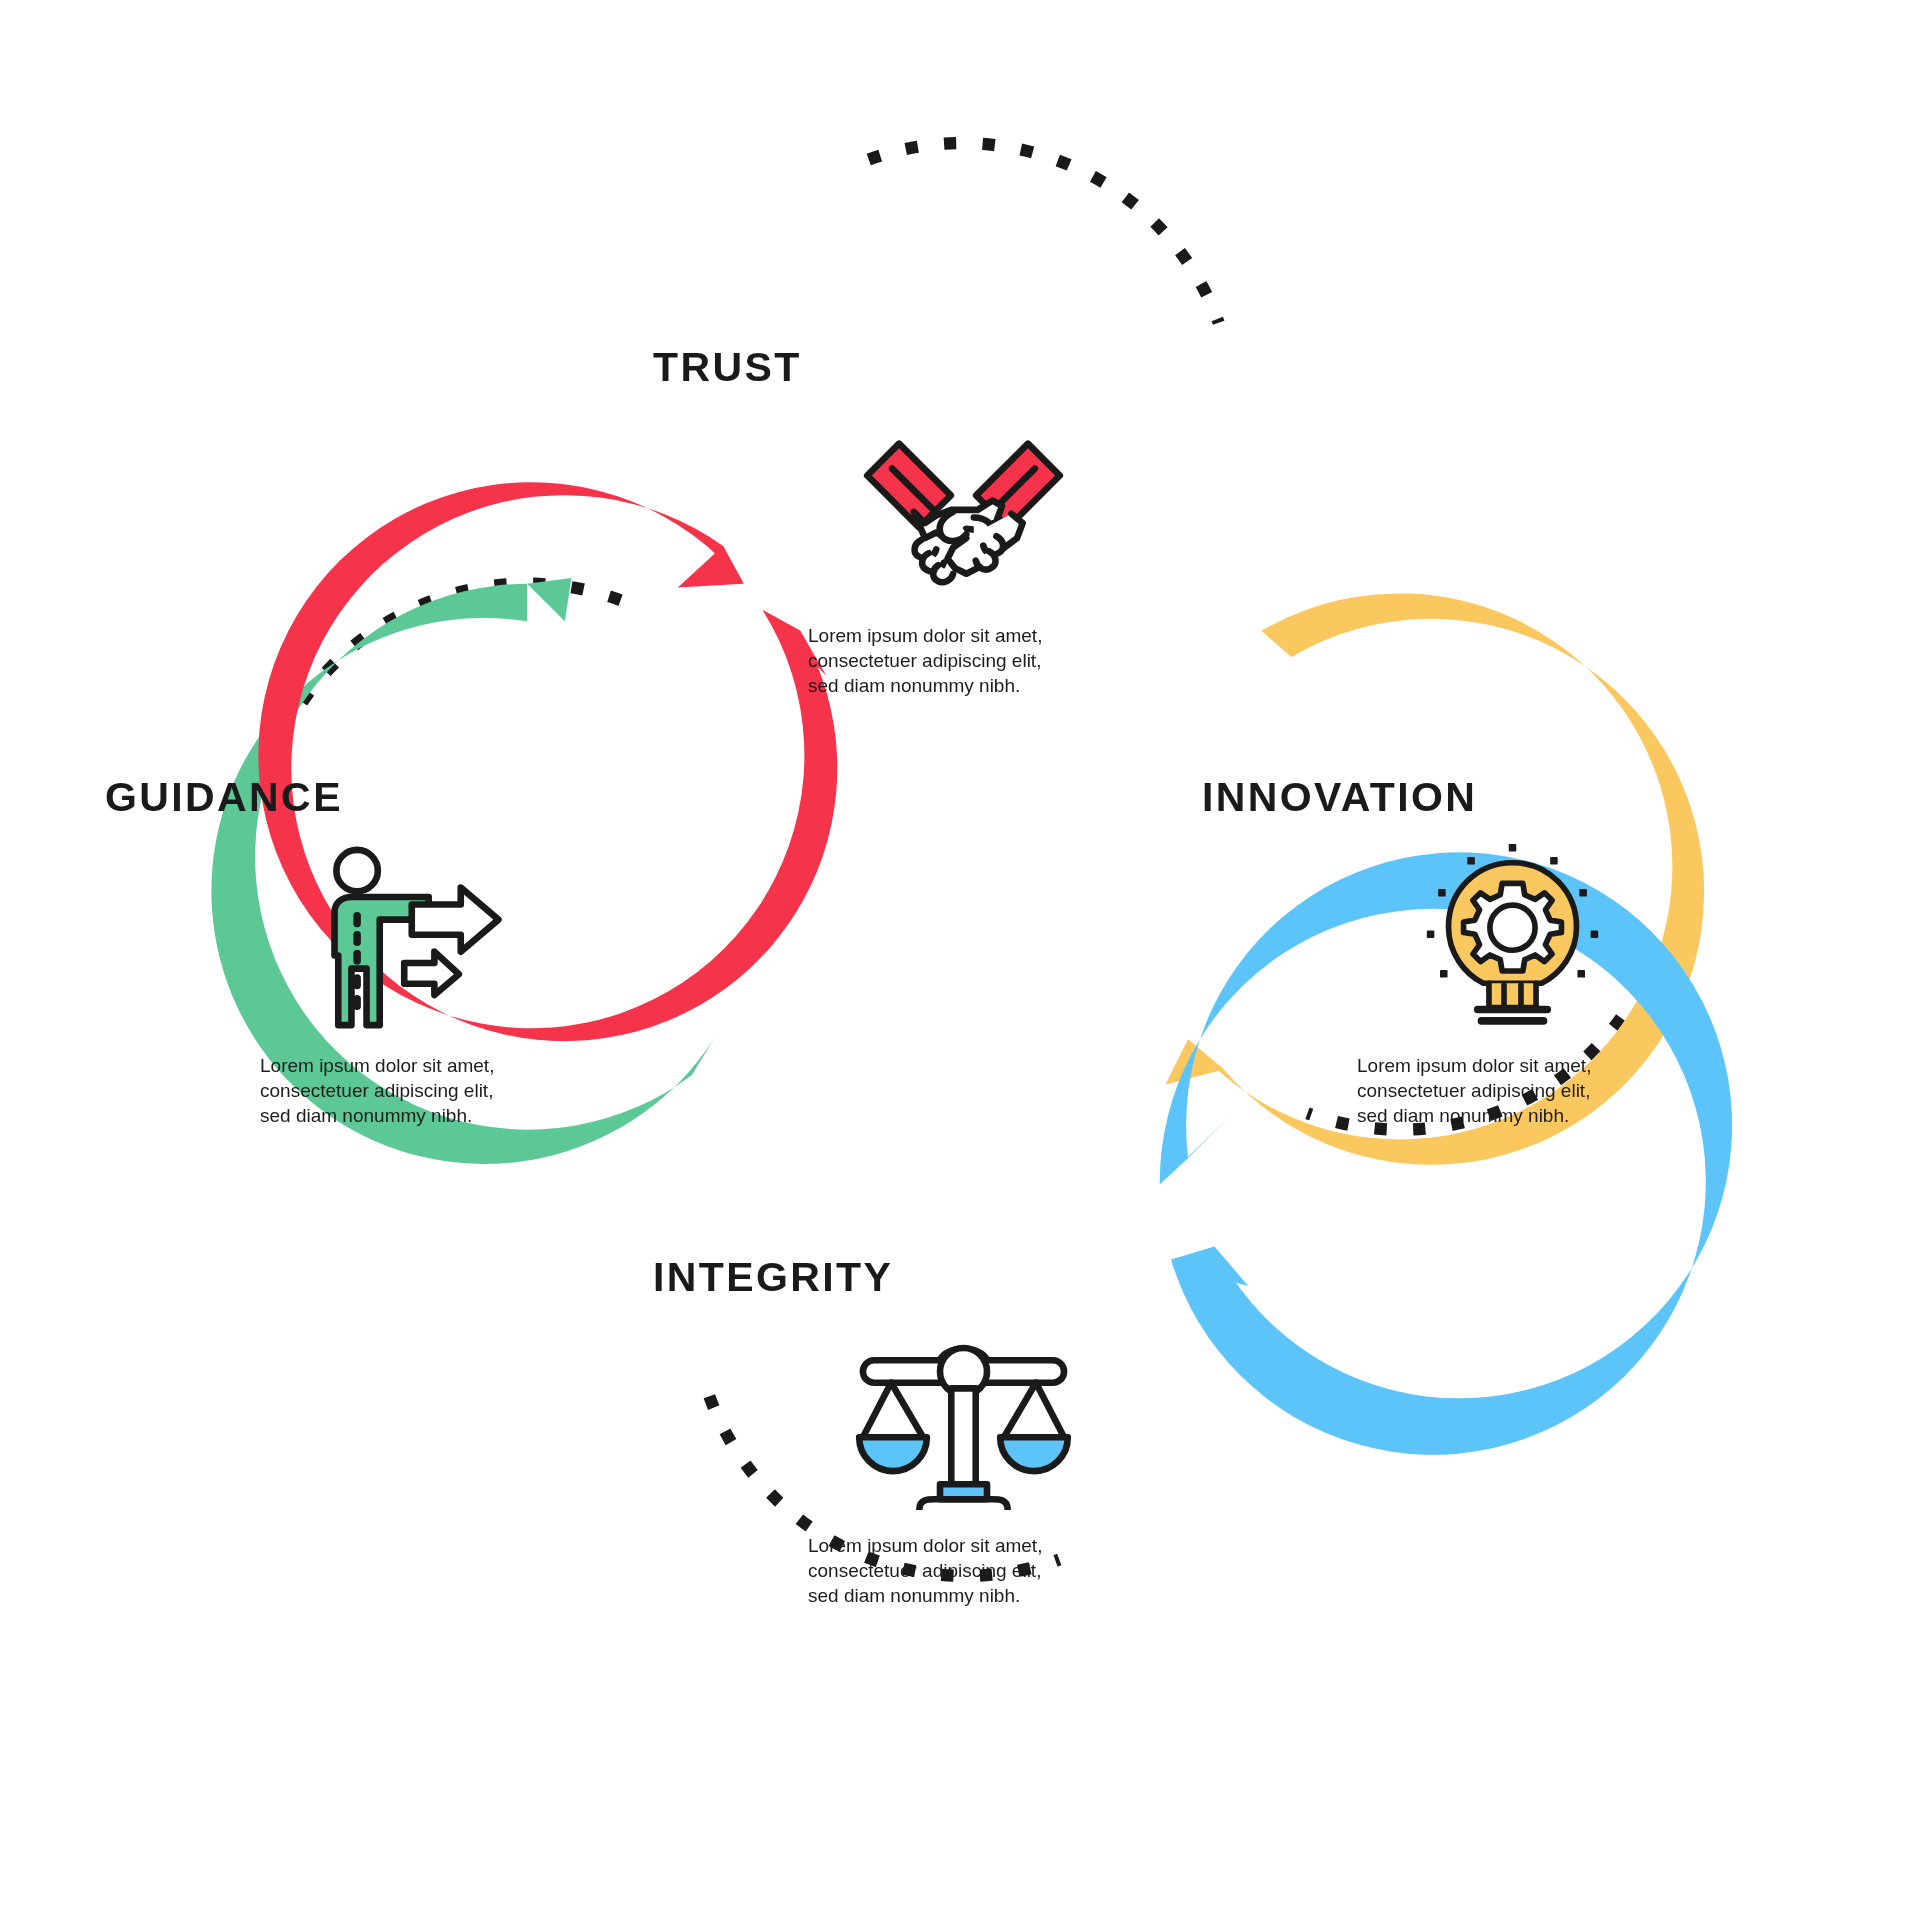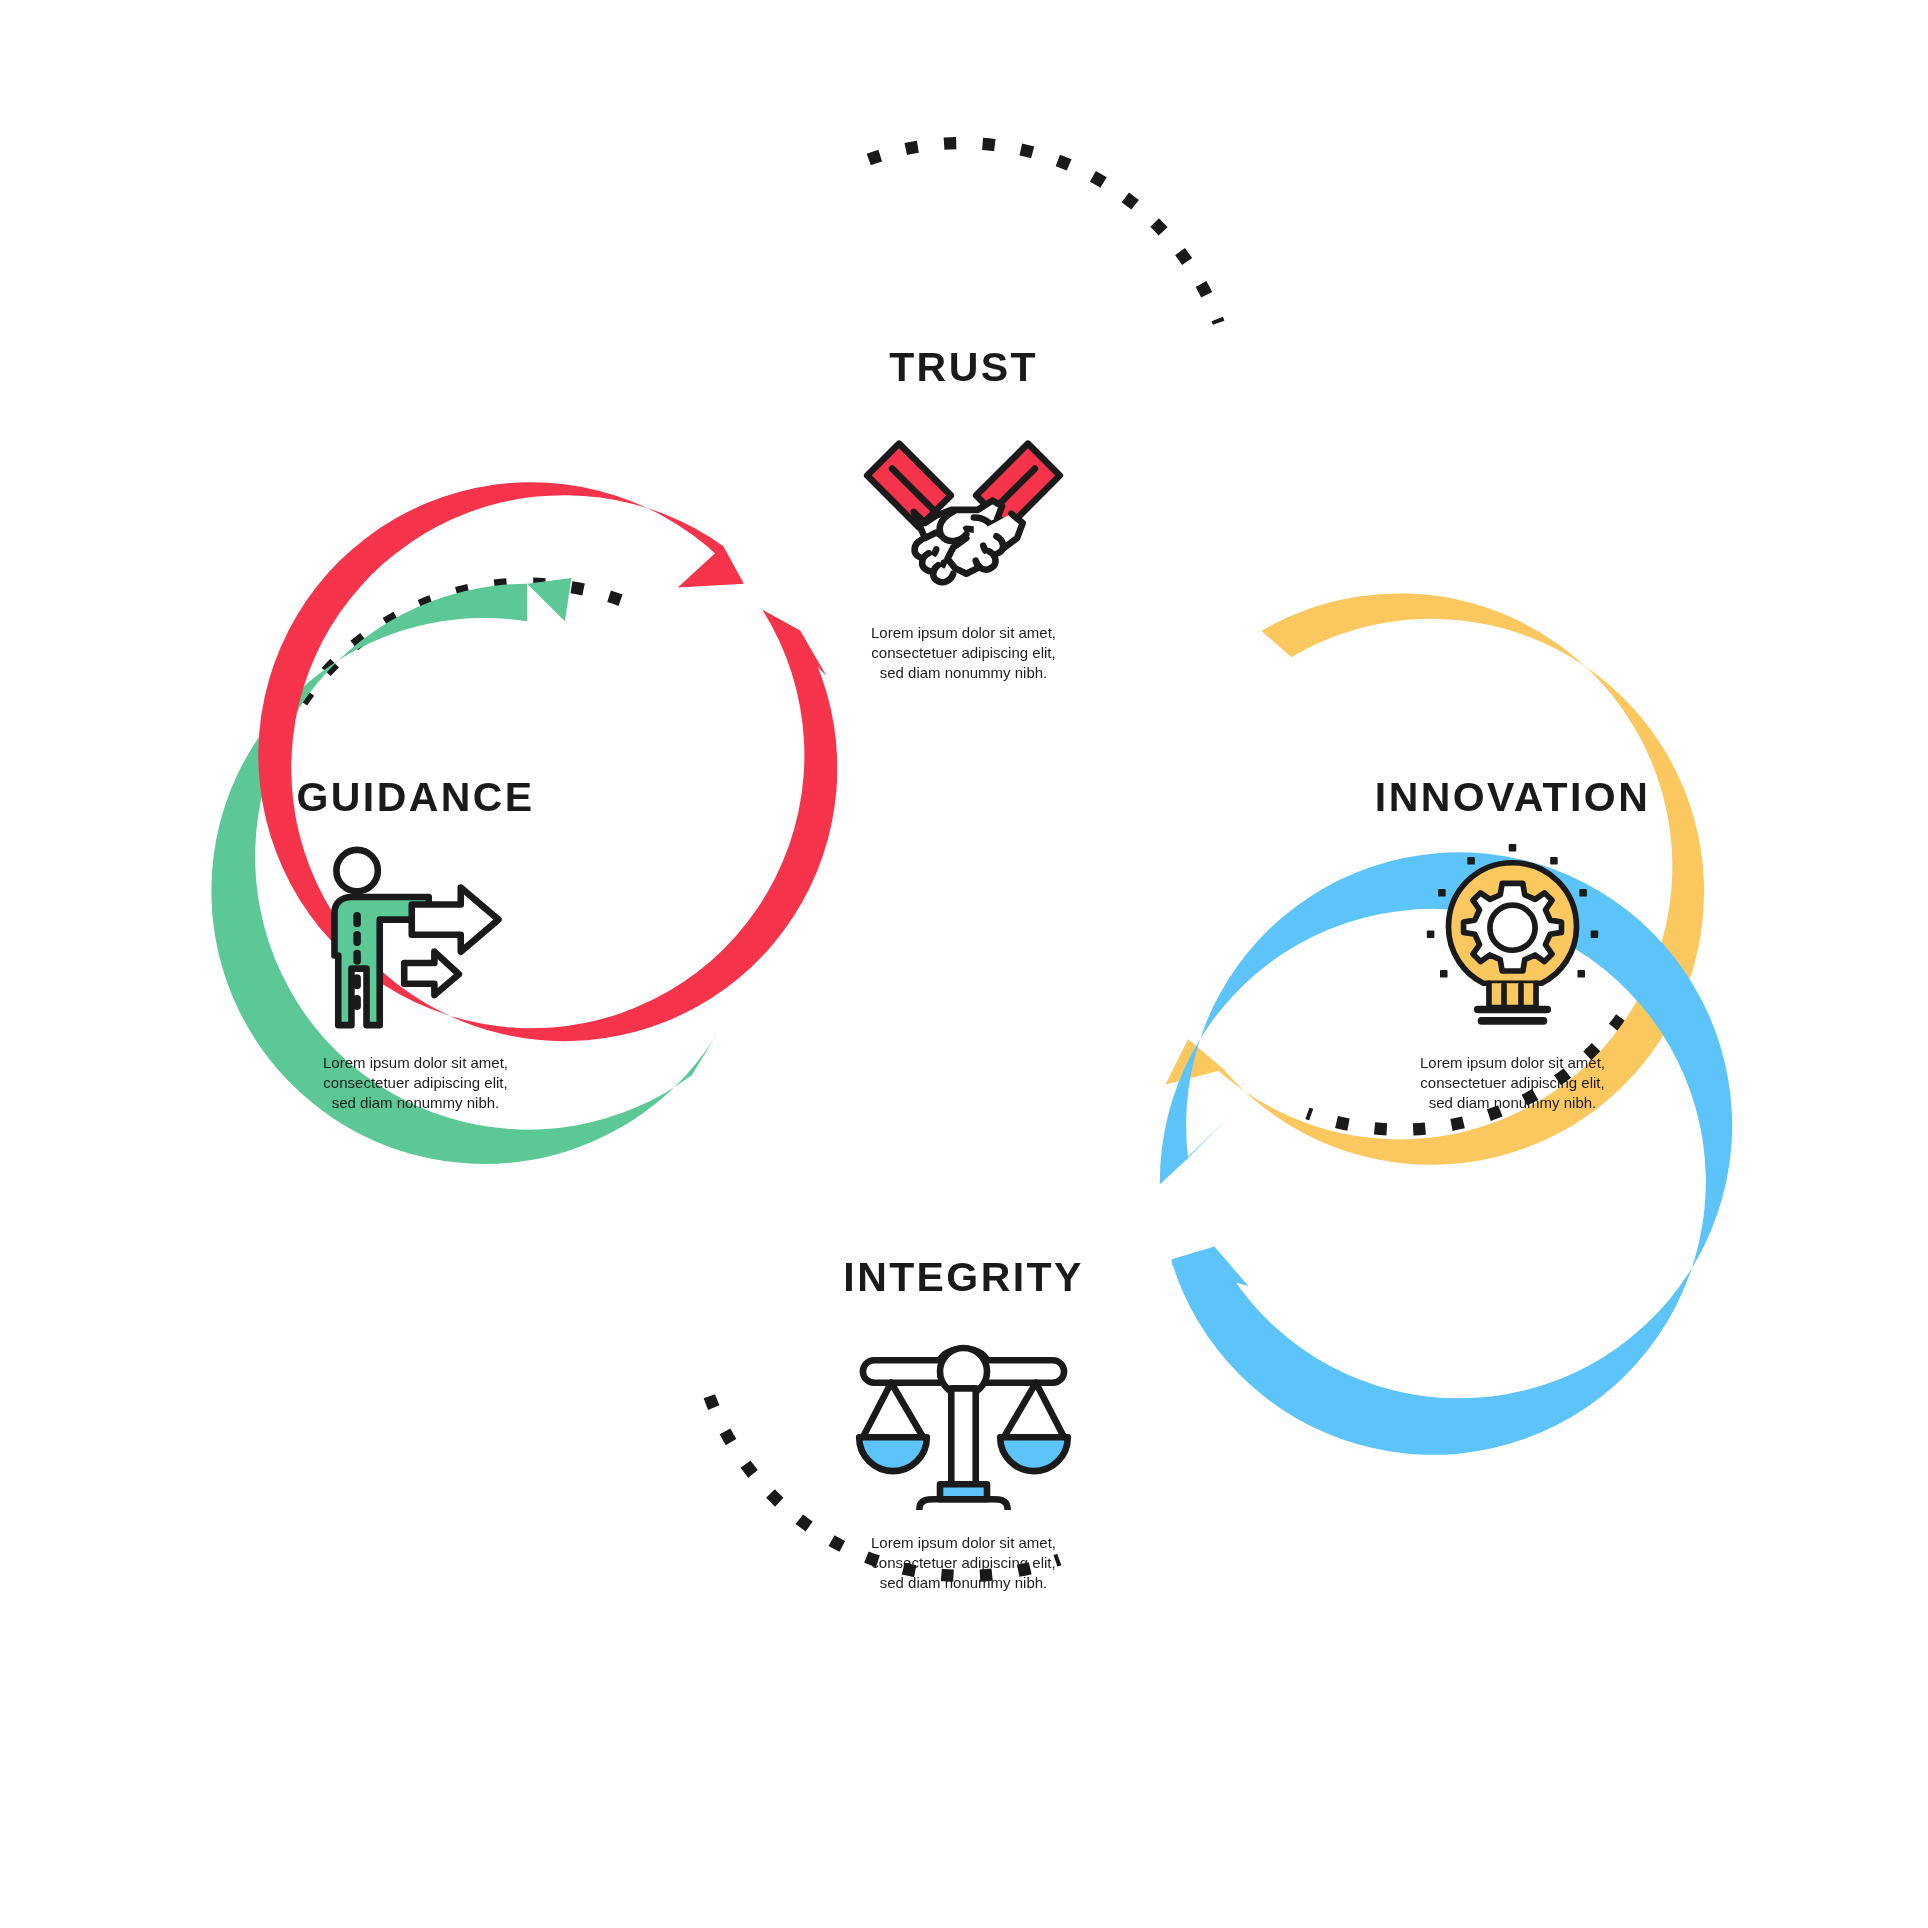--- a/index.html
+++ b/index.html
@@ -22,41 +22,41 @@
   #rings {
     position: absolute;
     left: 0;
     top: 0;
     width: 1928px;
     height: 1928px;
   }
   .node {
     position: absolute;
     width: 621px;
-    text-align: center;
+    text-align: left;
   }
   .node-title {
     font-family: "Liberation Sans", sans-serif;
     font-weight: bold;
     font-size: 41px;
     letter-spacing: 2.4px;
     color: #1a1a1a;
     line-height: 1;
     margin: 0;
   }
   .node-icon {
     height: 188px;
     display: flex;
     align-items: center;
     justify-content: center;
     margin: 26px 0 21px 0;
   }
   .node-desc {
     font-family: "Liberation Sans", sans-serif;
-    font-size: 15px;
+    font-size: 19px;
     line-height: 1.32;
     color: #1d1d1d;
     margin: 0 auto;
     width: 311px;
   }
   
   #node-trust   { left: 653px;  top: 347px; }
   #node-guidance{ left: 105px;  top: 777px; }
   #node-innovation { left: 1202px; top: 777px; }
   #node-integrity  { left: 653px; top: 1209px; margin-top: 48px; }

